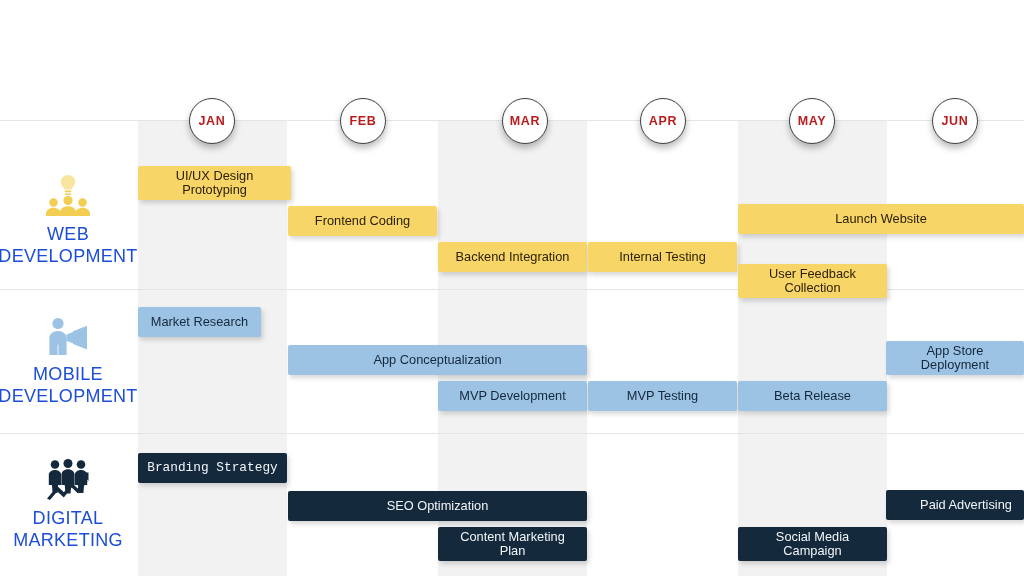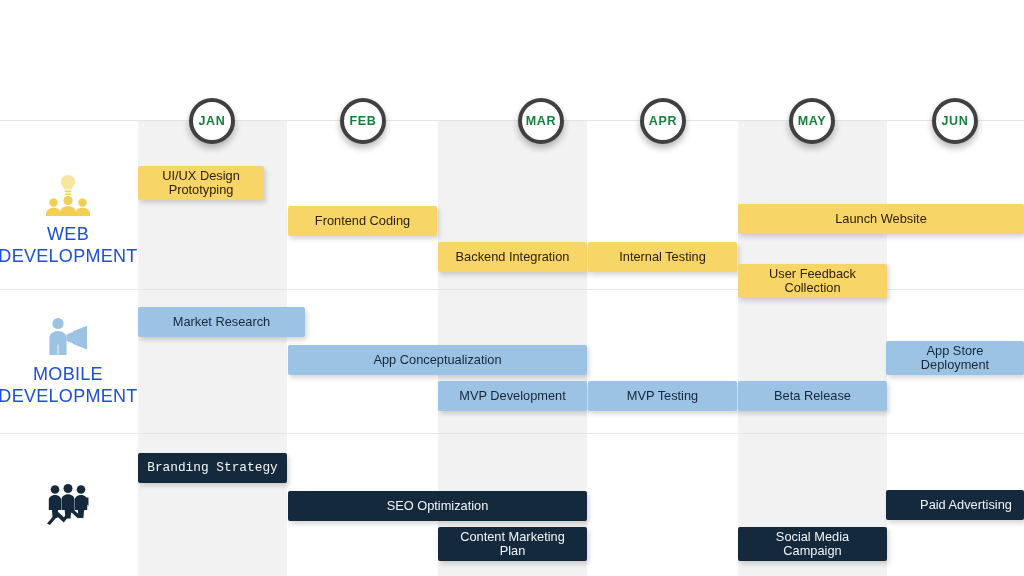--- a/index.html
+++ b/index.html
@@ -19,25 +19,25 @@
 
   
   .divider {
     position: absolute; left: 0; width: 1024px; height: 1px;
     background: #e3e5e7;
   }
 
   
   .month-circle {
     position: absolute; width: 46px; height: 46px; border-radius: 50%;
-    background: #ffffff; border: 4px solid #404040;
+    background: #ffffff; border: 1px solid #404040;
     box-shadow: 0 4px 7px rgba(0,0,0,0.28);
     display: flex; align-items: center; justify-content: center;
     font-size: 12.5px; font-weight: bold; letter-spacing: 0.7px;
-    color: #15803d;
+    color: #b91c1c;
   }
 
   
   .cat {
     position: absolute; left: 0; width: 136px;
     display: flex; flex-direction: column; align-items: center;
     justify-content: center; gap: 6px;
   }
   .cat-icon { width: 48px; height: 44px; display: block; }
   .cat-label {
@@ -115,50 +115,54 @@
               <circle cx="11" cy="7.5" r="4.3"></circle>
               <path d="M11 13c-3.6 0-6.2 2.2-6.2 5.1V28h3.1l.7 8h4.8l.7-8h3.1v-9.9c0-2.9-2.6-5.1-6.2-5.1z"></path>
               <circle cx="24" cy="6.5" r="4.5"></circle>
               <path d="M24 12.2c-3.7 0-6.5 2.3-6.5 5.3V28h3.2l.8 8.4h5l.8-8.4h3.2V17.5c0-3-2.8-5.3-6.5-5.3z"></path>
               <circle cx="37" cy="7.5" r="4.3"></circle>
               <path d="M37 13c-3.6 0-6.2 2.2-6.2 5.1V28h3.1l.7 8h4.8l.7-8h3.1v-9.9c0-2.9-2.6-5.1-6.2-5.1z"></path>
               <path d="M3 41.5l10.5-12.2 6.4 6 7.6-9.8 6.2 5.9 7.3-9.2 2.6 2.1-9.6 12.1-6.3-6-7.9 10.2-6.5-6.1-7.4 8.6z"></path>
               <path d="M36.2 15.6h8.3v8.4l-2.9-2.9-2.6 3-2.9-2.9 2.6-3z"></path>
             </g>
           </svg></span>
+        <div class="cat-label">
+          <div>DIGITAL</div>
+          <div>MARKETING</div>
+        </div>
       </div>
     </div>
 
   <div id="bars">
-      <div class="bar yellow two-line" style="left: 138px; width: 126px; top: 166px;">UI/UX Design
+      <div class="bar yellow two-line" style="left: 138px; width: 153px; top: 166px;">UI/UX Design
 Prototyping</div>
       <div class="bar yellow" style="left: 288px; width: 149px; top: 206px;">Frontend Coding</div>
       <div class="bar yellow" style="left: 438px; width: 149px; top: 242px;">Backend Integration</div>
       <div class="bar yellow" style="left: 588px; width: 149px; top: 242px;">Internal Testing</div>
       <div class="bar yellow" style="left: 738px; width: 286px; top: 204px;">Launch Website</div>
       <div class="bar yellow two-line" style="left: 738px; width: 149px; top: 240px; margin-top: 24px;">User Feedback
 Collection</div>
-      <div class="bar blue" style="left: 138px; width: 167px; top: 307px;">Market Research</div>
+      <div class="bar blue" style="left: 138px; width: 123px; top: 307px;">Market Research</div>
       <div class="bar blue" style="left: 288px; width: 299px; top: 345px;">App Conceptualization</div>
       <div class="bar blue" style="left: 438px; width: 149px; top: 381px;">MVP Development</div>
       <div class="bar blue" style="left: 588px; width: 149px; top: 381px;">MVP Testing</div>
       <div class="bar blue" style="left: 738px; width: 149px; top: 381px;">Beta Release</div>
       <div class="bar blue two-line" style="left: 886px; width: 138px; top: 341px;">App Store
 Deployment</div>
       <div class="bar navy" style="left: 138px; width: 149px; top: 453px; font-family: Liberation Mono, monospace;">Branding Strategy</div>
       <div class="bar navy" style="left: 288px; width: 299px; top: 491px;">SEO Optimization</div>
       <div class="bar navy two-line" style="left: 438px; width: 149px; top: 527px;">Content Marketing
 Plan</div>
       <div class="bar navy two-line" style="left: 738px; width: 149px; top: 527px;">Social Media
 Campaign</div>
       <div class="bar navy" style="left: 886px; width: 138px; top: 490px; padding-left: 28px;">Paid Advertising</div>
     </div>
 
   <div id="months">
       <div class="month-circle" style="left: 189px; top: 98px;">JAN</div>
       <div class="month-circle" style="left: 340px; top: 98px;">FEB</div>
-      <div class="month-circle" style="left: 518px; top: 98px;">MAR</div>
+      <div class="month-circle" style="left: 502px; top: 98px;">MAR</div>
       <div class="month-circle" style="left: 640px; top: 98px;">APR</div>
       <div class="month-circle" style="left: 789px; top: 98px;">MAY</div>
       <div class="month-circle" style="left: 932px; top: 98px;">JUN</div>
     </div>
 
 </div>
 
 </body></html>

